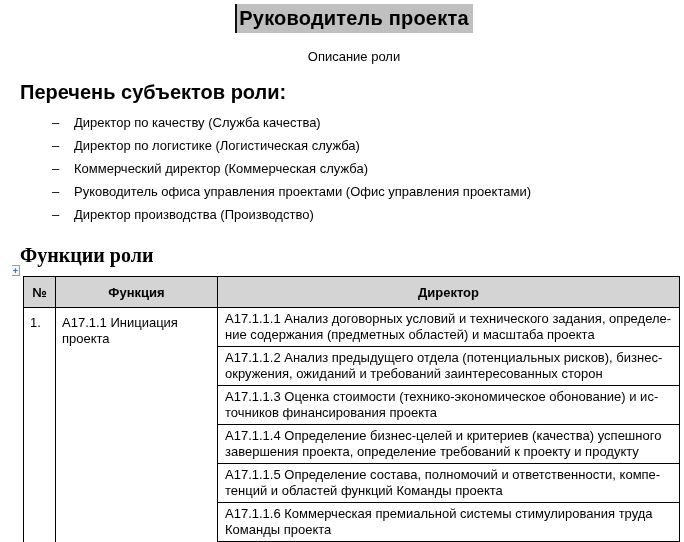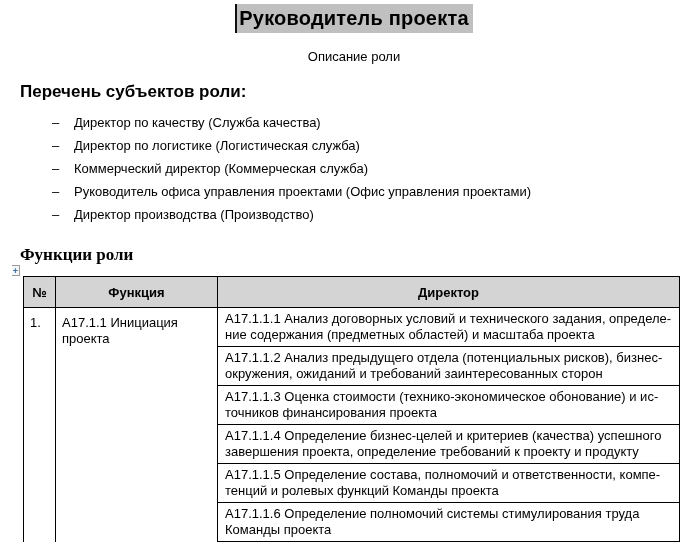--- a/index.html
+++ b/index.html
@@ -9,21 +9,21 @@
   }
   
   .title-wrap{position:absolute;top:4px;left:0;width:100%;text-align:center;}
   .title-highlight{
     display:inline-block;background:#c0c0c0;font-weight:bold;font-size:20px;
     line-height:26px;padding:1px 4px 2px 2px;border-left:2px solid #111;
     letter-spacing:0.2px;
   }
   .subtitle{position:absolute;top:49px;left:0;width:100%;text-align:center;font-size:13px;}
   
-  .sec-heading{position:absolute;left:8px;font-weight:bold;font-size:17px;line-height:18px;}
+  .sec-heading{position:absolute;left:8px;font-weight:bold;font-size:20px;line-height:18px;}
   .h-subjects{top:83px;}
   .h-functions{top:246px;font-family:Liberation Serif, serif;}
   
   .subjects-list{position:absolute;left:0;top:111px;margin:0;padding:0;list-style:none;width:684px;}
   .subjects-list li{
     height:23px;line-height:23px;font-size:13px;white-space:nowrap;
   }
   .dash{display:inline-block;width:22px;margin-left:40px;}
   
   .tbl-handle{
@@ -103,24 +103,24 @@
       <tr>
         <td class="cell-fn"><span>А17.1.1.3 Оценка стоимости (технико-экономическое обонование) и ис-
 точников финансирования проекта</span></td>
       </tr>
       <tr>
         <td class="cell-fn"><span>А17.1.1.4 Определение бизнес-целей и критериев (качества) успешного
 завершения проекта, определение требований к проекту и продукту</span></td>
       </tr>
       <tr>
         <td class="cell-fn"><span>А17.1.1.5 Определение состава, полномочий и ответственности, компе-
-тенций и ролевых функций Команды проекта</span></td>
+тенций и областей функций Команды проекта</span></td>
       </tr>
       <tr>
-        <td class="cell-fn"><span>А17.1.1.6 Определение полномочий системы стимулирования труда
+        <td class="cell-fn"><span>А17.1.1.6 Коммерческая премиальной системы стимулирования труда
 Команды проекта</span></td>
       </tr>
       <tr class="row-cut">
         <td class="cell-fn"></td>
       </tr>
     </tbody>
   </table>
 
 </div>
 

